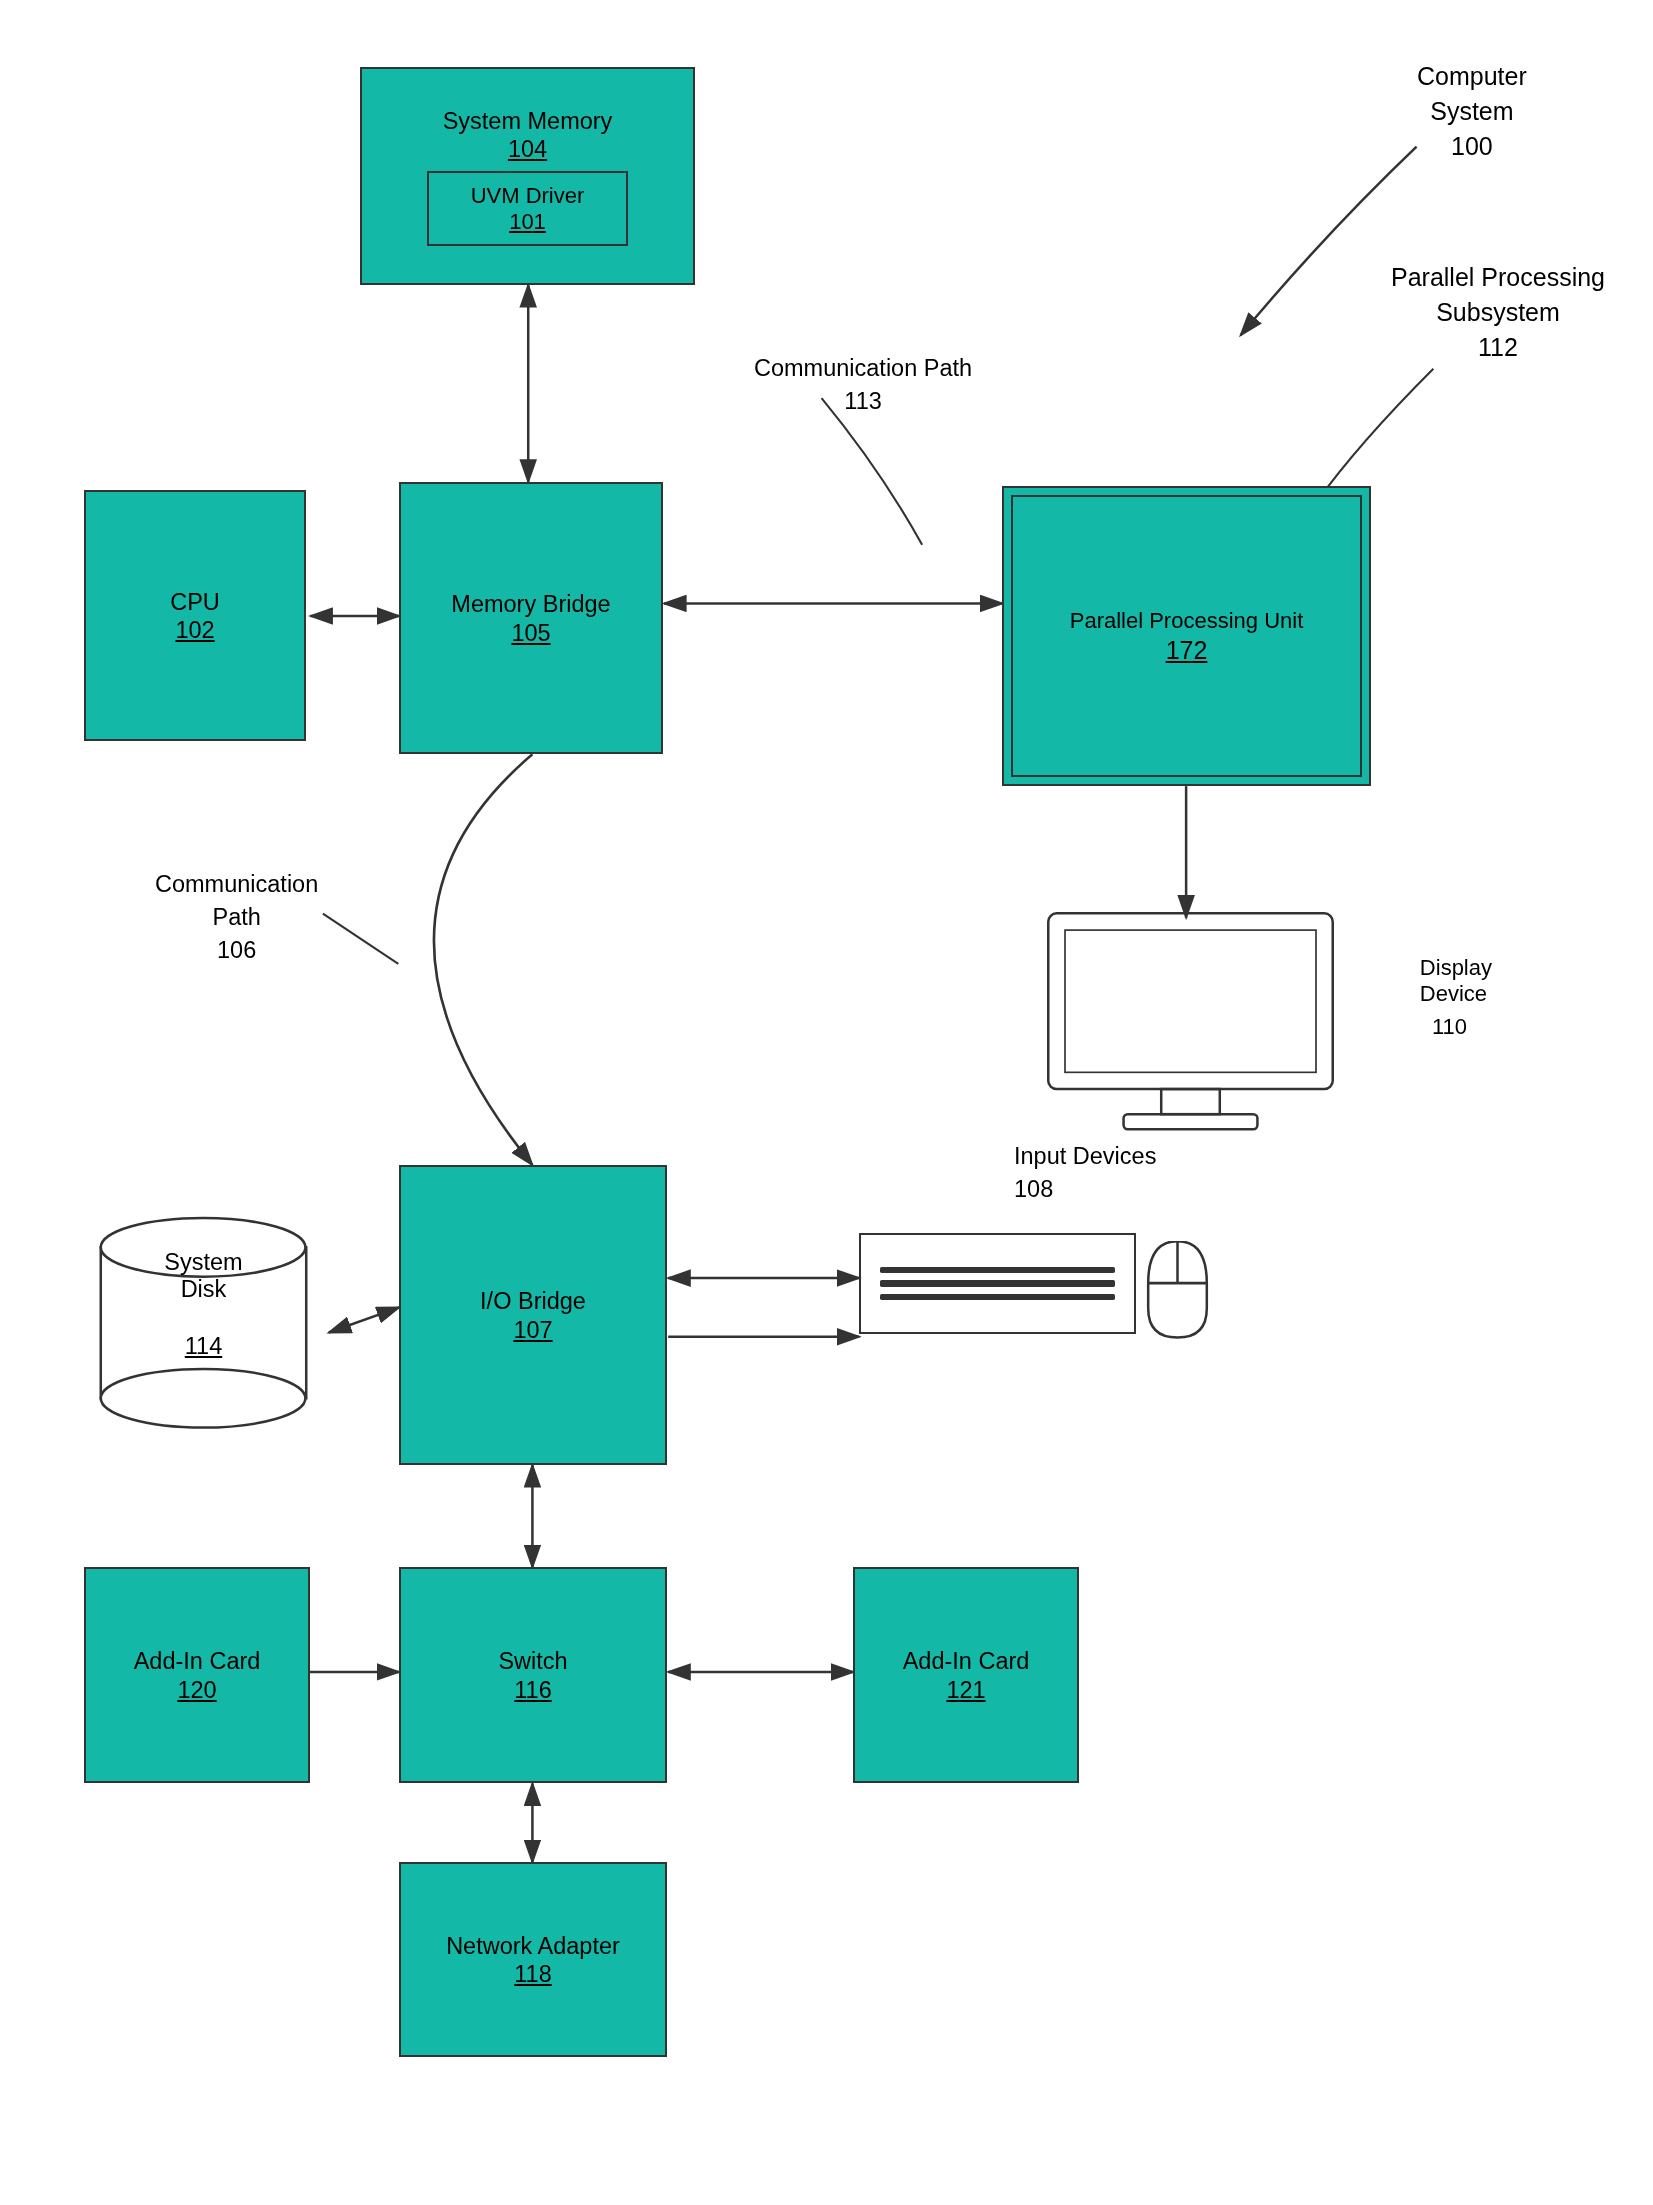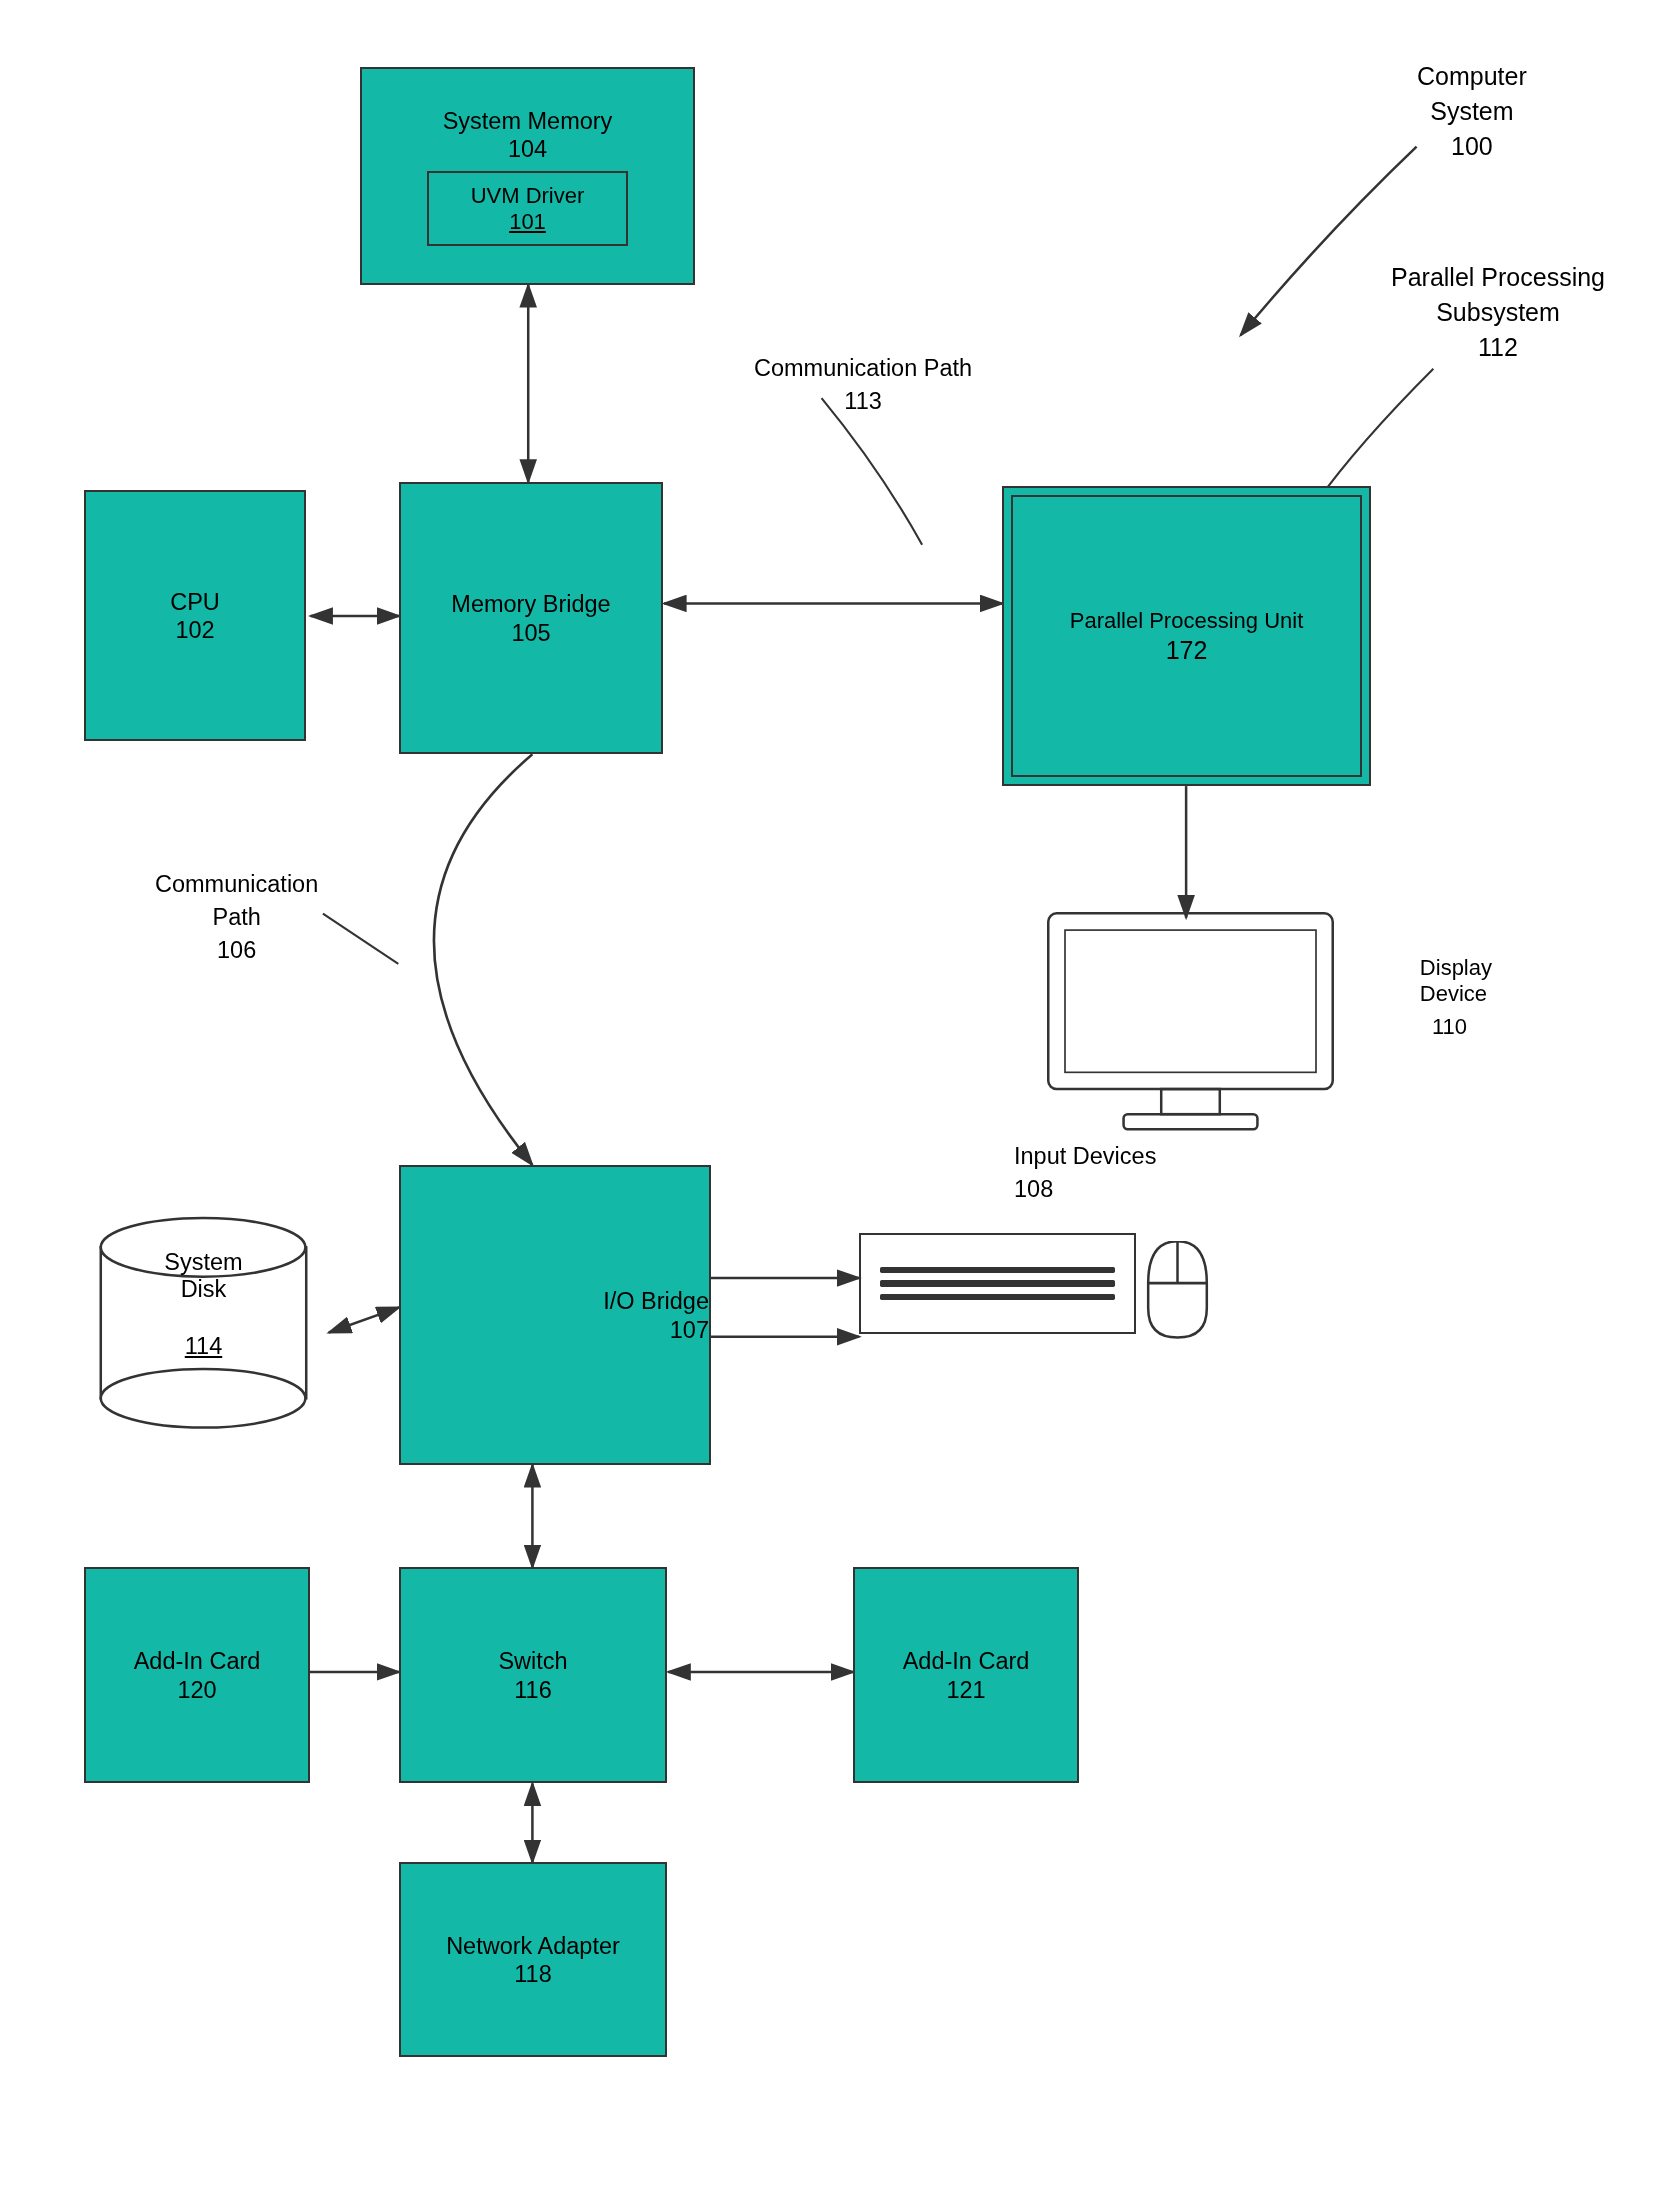--- a/index.html
+++ b/index.html
@@ -27,20 +27,21 @@
       justify-content: center;
       text-align: center;
       font-size: 23.5px;
       font-weight: normal;
     }
     .box-label {
       font-size: 23.5px;
       line-height: 1.3;
     }
     .box-num {
+      text-decoration: underline;
       font-size: 23.5px;
     }
     .label-text {
       position: absolute;
       font-size: 23.5px;
       text-align: center;
       line-height: 1.4;
     }
     
     .arrows-svg {
@@ -146,21 +147,21 @@
       <rect x="30" y="10" width="340" height="210" rx="10" ry="10" fill="none" stroke="#333" stroke-width="3"></rect>
       <rect x="50" y="30" width="300" height="170" fill="none" stroke="#333" stroke-width="2"></rect>
 
       <rect x="165" y="220" width="70" height="30" fill="none" stroke="#333" stroke-width="3"></rect>
       <rect x="120" y="250" width="160" height="18" rx="5" fill="none" stroke="#333" stroke-width="3"></rect>
     </svg>
     <div style="position:absolute; right:-134px; top:50px; font-size:22px; text-align:left;">Display<br>Device</div>
     <div style="position:absolute; right:-109px; top:109px; font-size:22px;">110</div>
   </div>
 
-  <div class="box" style="left:399px; top:1165px; width:312px; height:300px;align-items:flex-end;">
+  <div class="box" style="left:399px; top:1165px; width:268px; height:300px;">
     <div class="box-label">I/O Bridge</div>
     <div class="box-num">107</div>
   </div>
 
   <div style="position:absolute; left:859px; top:1199px; width:377px; height:193px;">
 
     <div style="position:absolute; top:34px; left:0; width:277px; height:101px; border:2.5px solid #333; display:flex; flex-direction:column; justify-content:center; align-items:center;">
 
       <div style="width:235px; height:6.7px; background:#333; margin:3.4px 0; border-radius:1.7px;"></div>
       <div style="width:235px; height:6.7px; background:#333; margin:3.4px 0; border-radius:1.7px;"></div>

